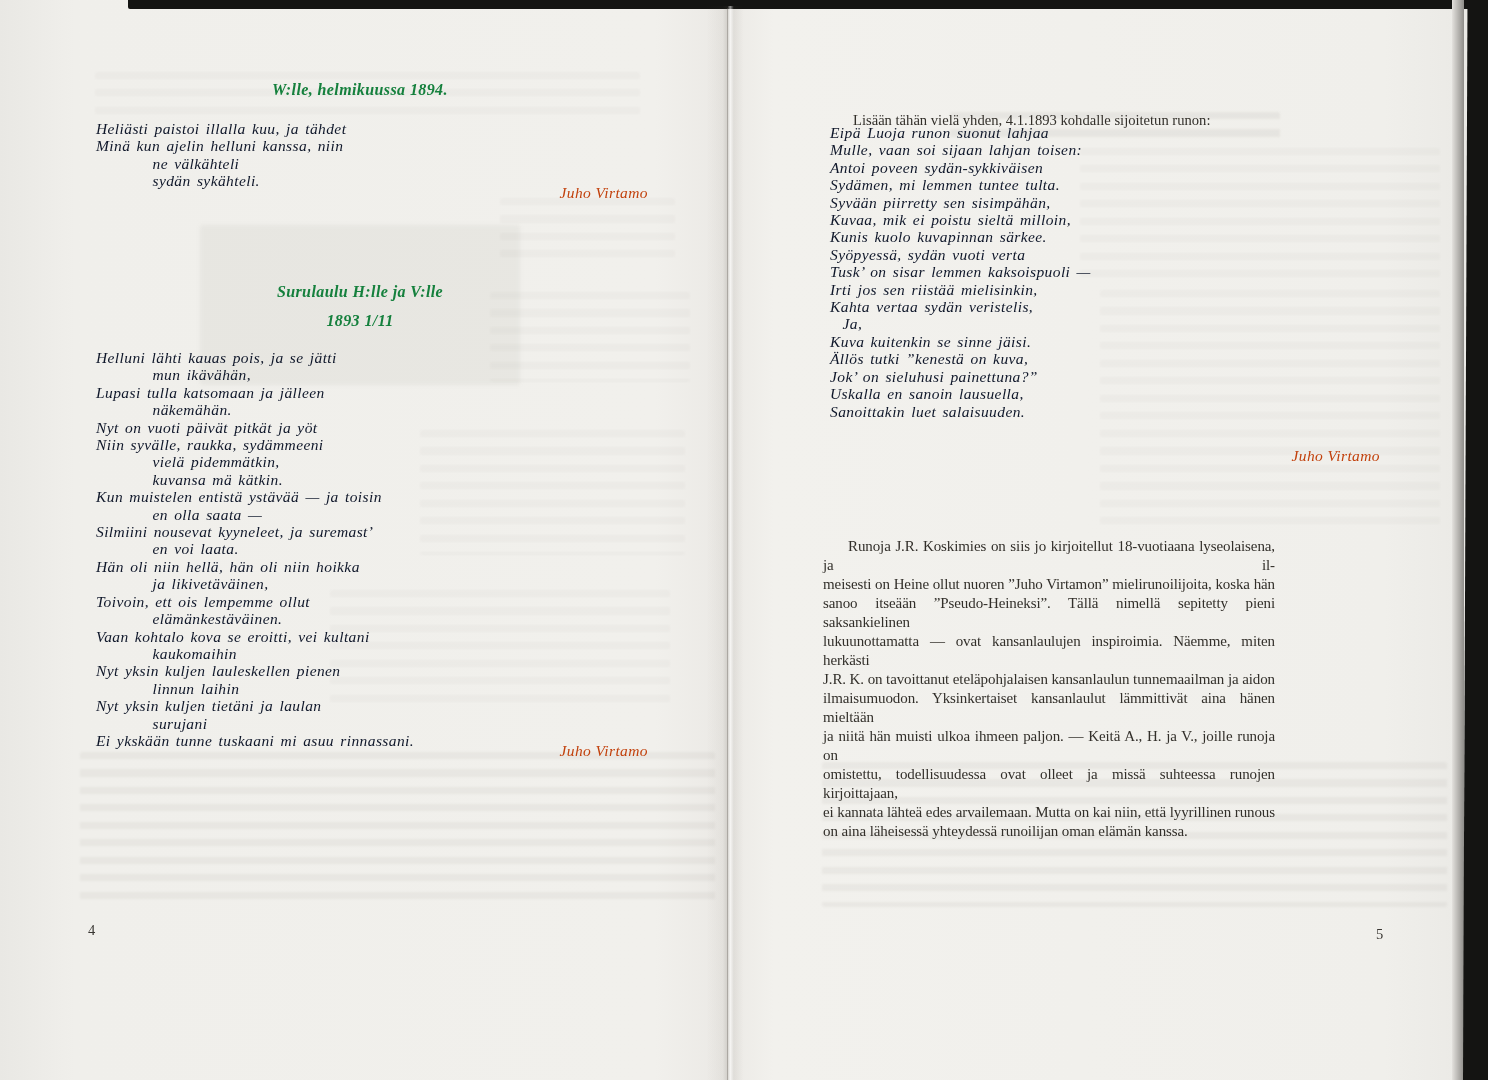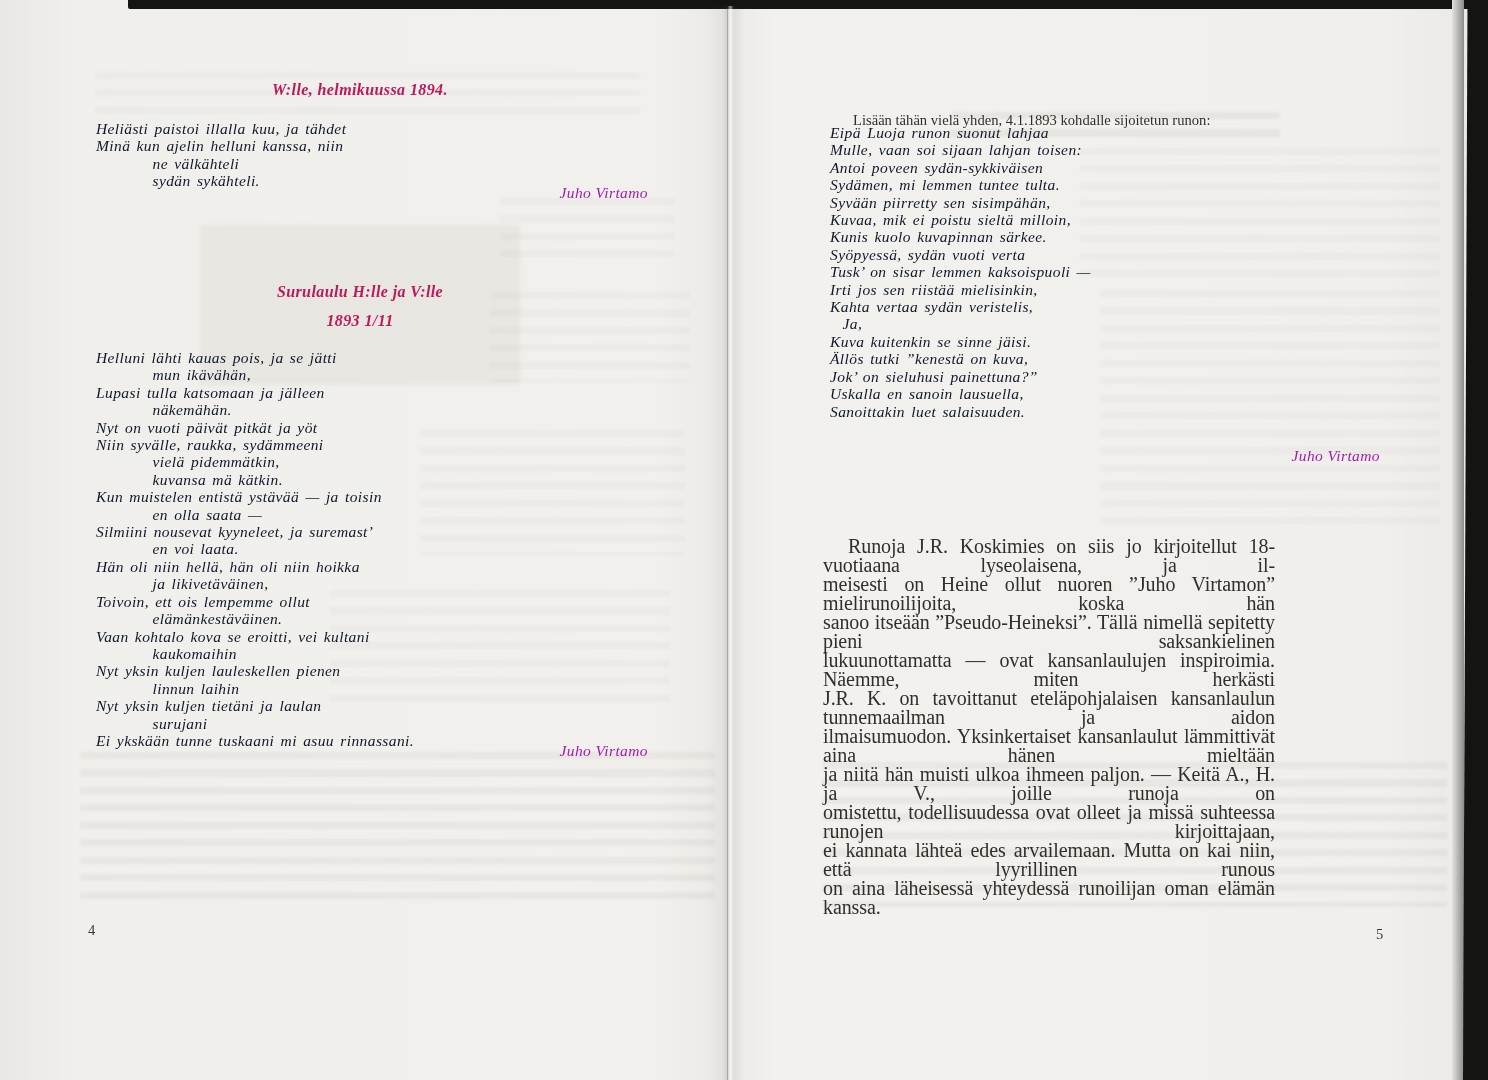--- a/index.html
+++ b/index.html
@@ -18,26 +18,26 @@
     background:linear-gradient(to right,#e3e1dd,#b4b2ae 55%,#8f8d89);}
   .border-right{left:1463px;top:0;width:25px;height:1080px;background:#141412;
     clip-path:polygon(18% 0,100% 0,100% 100%,0 100%);}
   
   .gutter{left:706px;top:6px;width:44px;height:1074px;
     background:linear-gradient(to right,rgba(0,0,0,0) 0%,rgba(75,70,60,.05) 38%,rgba(75,70,60,.16) 49%,rgba(255,255,255,.55) 55%,rgba(75,70,60,.08) 63%,rgba(0,0,0,0) 85%);}
   .gutter-line{left:727px;top:8px;width:1px;height:1072px;background:rgba(100,95,88,.35);}
 
   
   .poem-title{font-weight:bold;font-style:italic;font-size:16px;line-height:19px;
-    text-align:center;letter-spacing:.4px;color:#be185d;}
+    text-align:center;letter-spacing:.4px;color:#15803d;}
   .poem-line,.sig,.line{white-space:pre-wrap;}
   .poem{font-style:italic;font-size:15.5px;letter-spacing:.4px;word-spacing:2px;color:#0f172a;}
   .poem .poem-line{line-height:17.4px;}
-  .sig{font-style:italic;font-size:15.5px;letter-spacing:.4px;text-align:right;color:#a21caf;}
-  .prose{font-size:20px;color:#322f2a;letter-spacing:-0.1px;}
+  .sig{font-style:italic;font-size:15.5px;letter-spacing:.4px;text-align:right;color:#c2410c;}
+  .prose{font-size:15px;color:#322f2a;letter-spacing:-0.1px;}
   .prose .prose-line{line-height:19px;text-align:justify;text-align-last:justify;}
   .prose .prose-line:first-child{text-indent:25px;}
   .prose .prose-line:last-child{text-align:justify;text-align-last:left;}
   .intro{font-size:14.6px;text-indent:30px;color:#322f2a;margin-top:32px;}
   .pagenum{font-size:14.5px;color:#3a3733;}
 
   
   .ghost{
     background-image:repeating-linear-gradient(to bottom,rgba(112,106,94,.13) 0px,rgba(112,106,94,.13) 7px,rgba(0,0,0,0) 7px,rgba(0,0,0,0) 17.5px);
     filter:blur(1px);opacity:.5;border-radius:2px;

